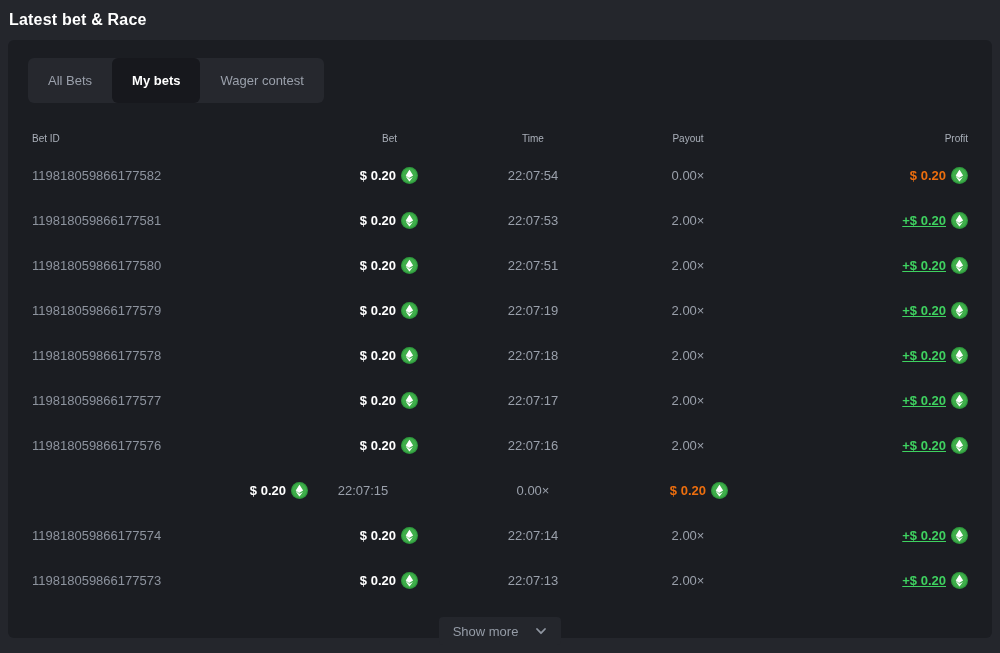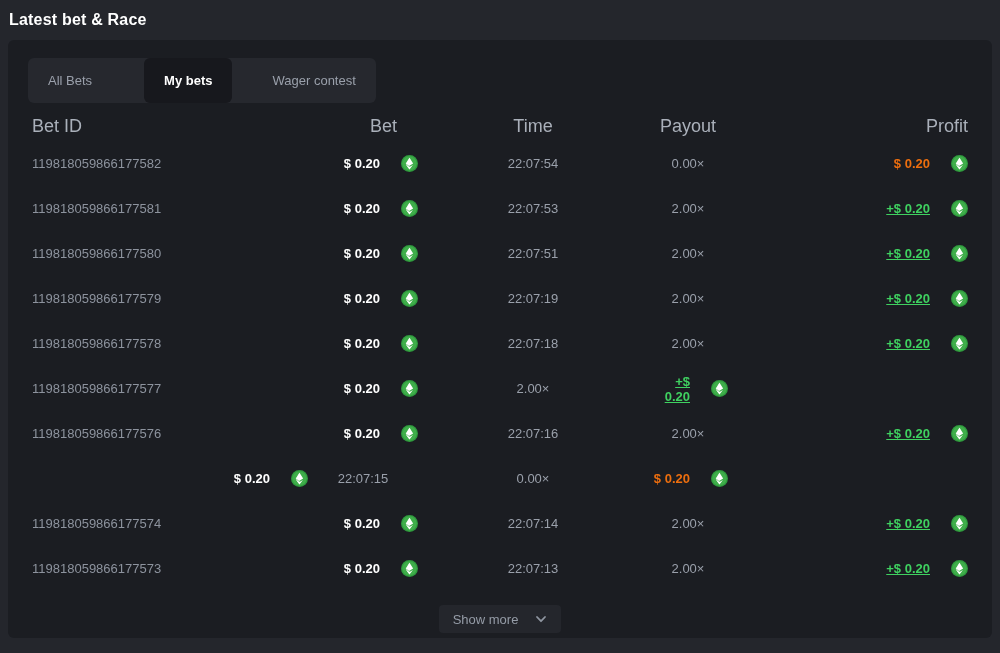--- a/index.html
+++ b/index.html
@@ -43,69 +43,67 @@
     border-radius:6px;
     padding:18px 16px 0 16px;
   }
   .tabs-bar{
     display:inline-flex;
     margin-left:4px;
     background:var(--tabbar-bg);
     border-radius:6px;
     height:45px;
     overflow:hidden;
-    gap:20px;
   }
   .tab{
     display:flex;
     align-items:center;
     padding:0 20px;
     font-size:13px;
     color:var(--text-muted);
     background:transparent;
     border:none;
     cursor:pointer;
     border-radius:6px;
     white-space:nowrap;
   }
   .tab.active{
     background:var(--active-tab-bg);
     color:var(--text-bright);
     font-weight:700;
-    margin-left:12px;
   }
   .grid-row{
     display:grid;
     grid-template-columns:276px 110px 230px 80px 1fr;
     align-items:center;
     padding:0 8px;
   }
   .thead{
-    margin-top:8px;
+    margin-top:20px;
     height:30px;
-    font-size:18px;
+    font-size:10px;
     color:var(--text-header);
   }
   .col-betid{text-align:left;}
   .col-bet{text-align:right;}
   .thead .col-bet{padding-right:21px;}
   .col-time{text-align:center;}
   .col-payout{text-align:center;}
   .col-profit{text-align:right;}
   .thead .col-profit{padding-right:0;}
   .row{
     height:45px;
     font-size:13px;
   }
   .row .col-betid{color:var(--text-dim);}
   .row .col-time,.row .col-payout{color:var(--text-muted);}
   .amount-wrap{
     display:inline-flex;
     align-items:center;
-    gap:21px;
+    gap:5px;
     justify-content:flex-end;
   }
   .bet-amount{
     color:var(--text-bright);
     font-weight:700;
     font-size:13px;
   }
   .profit-amount{
     font-weight:700;
     font-size:13px;
@@ -316,20 +314,21 @@
         <span class="bet-amount">$ 0.20</span>
         <svg class="coin" viewBox="0 0 16 16">
           <circle cx="8" cy="8" r="8" fill="#2f9b3e"></circle>
           <circle cx="8" cy="8" r="6.8" fill="#3fae4a"></circle>
           <path d="M8 2.6 L11.4 8.1 L8 10.1 L4.6 8.1 Z" fill="#ffffff"></path>
           <path d="M8 11.3 L11.2 9.3 L8 13.6 L4.8 9.3 Z" fill="#ffffff"></path>
           <path d="M8 2.6 L8 13.6 L4.8 9.3 L4.6 8.1 Z" fill="#ffffff" opacity="0.55"></path>
         </svg>
       </span>
     </div>
+    <div class="col-time">22:07:17</div>
     <div class="col-payout">2.00×</div>
     <div class="col-profit">
       <span class="amount-wrap">
         <span class="profit-amount">+$ 0.20</span>
         <svg class="coin" viewBox="0 0 16 16">
           <circle cx="8" cy="8" r="8" fill="#2f9b3e"></circle>
           <circle cx="8" cy="8" r="6.8" fill="#3fae4a"></circle>
           <path d="M8 2.6 L11.4 8.1 L8 10.1 L4.6 8.1 Z" fill="#ffffff"></path>
           <path d="M8 11.3 L11.2 9.3 L8 13.6 L4.8 9.3 Z" fill="#ffffff"></path>
           <path d="M8 2.6 L8 13.6 L4.8 9.3 L4.6 8.1 Z" fill="#ffffff" opacity="0.55"></path>

